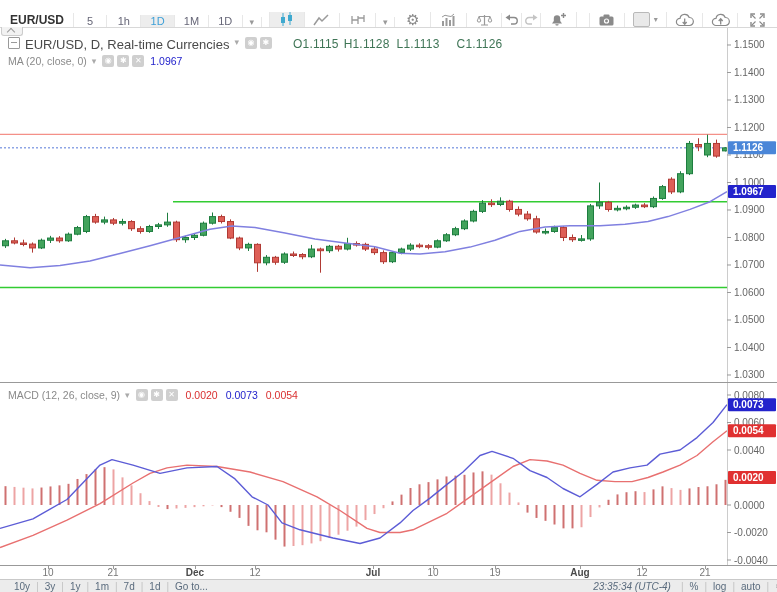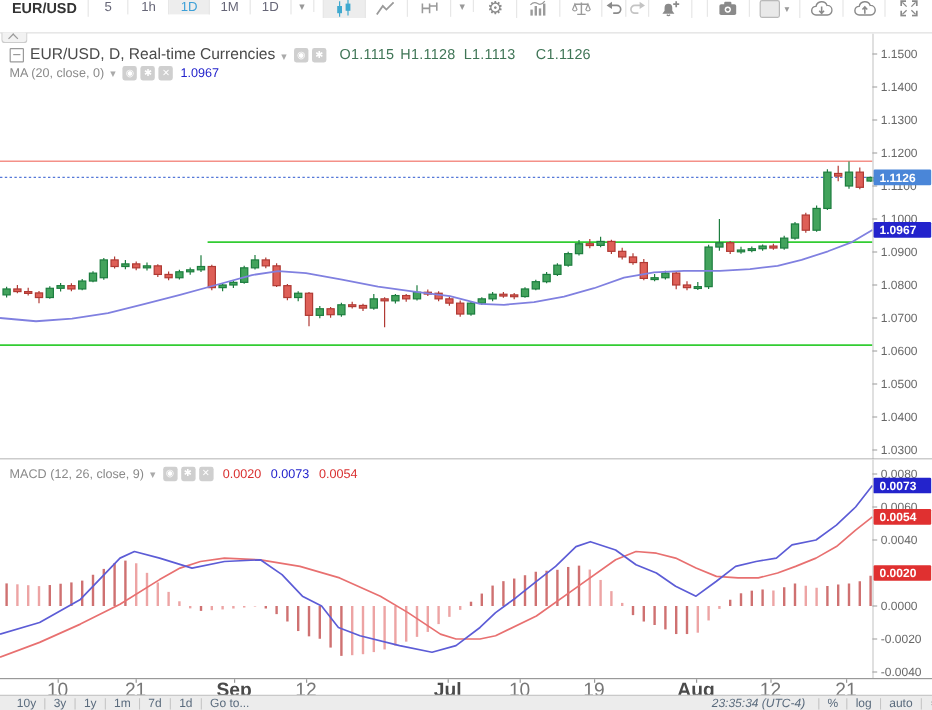--- a/index.html
+++ b/index.html
@@ -1,19 +1,19 @@
 <!DOCTYPE html>
 <html><head>
 <meta charset="utf-8">
 <style>
   html,body{margin:0;padding:0;background:#fff;}
   .app{position:relative;width:777px;height:592px;background:#fff;overflow:hidden;
        font-family:"Liberation Sans",sans-serif;-webkit-font-smoothing:antialiased;}
   
-  .toolbar{position:absolute;top:0;left:0;right:0;height:28px;display:flex;align-items:flex-start;
+  .toolbar{position:absolute;top:0;left:0;right:0;height:28px;display:flex;align-items:flex-end;
            border-bottom:1px solid #d8d8d8;box-sizing:border-box;background:#fff;}
   .tb-cell{display:flex;align-items:center;justify-content:center;border-right:1px solid #e7e7e7;
            color:#666;font-size:11px;cursor:pointer;box-sizing:border-box;}
   .tb-symbol{width:76px;justify-content:flex-start;padding-left:10px;font-weight:bold;font-size:12px;color:#333;}
   .tb-int{width:35px;color:#667;}
   .tb-int.active{color:#3da0d8;background:#ededed;}
   .tb-caret{width:20px;color:#999;font-size:9px;}
   .tb-icon{width:37px;}
   .tb-icon svg{display:block;}
   .tb-icon.pressed{background:#ededed;}
@@ -24,43 +24,43 @@
   
   .chart-area{position:absolute;top:28px;left:0;width:777px;height:564px;background:#fff;}
   .chart-area svg{position:absolute;left:0;}
   #main-svg{top:0;}
   #macd-svg{top:355px;}
   .tab-handle{position:absolute;top:-1px;left:1px;width:20px;height:8px;background:#f2f2f2;
               border:1px solid #ccc;border-top:none;border-radius:0 0 3px 3px;z-index:5;cursor:pointer;}
   .tab-handle:after{content:"";position:absolute;left:6px;top:2px;width:5px;height:5px;
               border-left:1.5px solid #9a9a9a;border-top:1.5px solid #9a9a9a;transform:rotate(45deg);}
   
-  .legend1{position:absolute;top:9px;left:8px;display:flex;align-items:flex-end;z-index:4;}
+  .legend1{position:absolute;top:9px;left:8px;display:flex;align-items:flex-start;z-index:4;}
   .legend2{position:absolute;top:27px;left:8px;display:flex;align-items:center;z-index:4;}
   .legend-macd{position:absolute;top:361px;left:8px;display:flex;align-items:center;z-index:4;}
   .lg-title{font-size:13px;color:#4a4a4a;margin:0 2px 0 5px;}
   .lg-sub{font-size:10.5px;color:#8a8a8a;margin-right:2px;}
   .lg-caret{color:#aaa;font-size:9px;margin:0 3px;}
   .lg-box{width:12px;height:12px;background:#cfcfcf;border-radius:2px;margin-left:3px;
           display:inline-flex;align-items:center;justify-content:center;color:#fff;font-size:8px;line-height:1;cursor:pointer;}
   .collapse-box{width:10px;height:10px;border:1px solid #9a9a9a;border-radius:1px;position:relative;cursor:pointer;}
   .collapse-box:after{content:"";position:absolute;left:2px;right:2px;top:4px;border-top:1px solid #9a9a9a;}
-  .ohlc{font-size:12px;margin-left:11px;color:#3f7556;letter-spacing:.2px;}
+  .ohlc{font-size:12px;margin-left:21px;color:#3f7556;letter-spacing:.2px;}
   .ma-val{font-size:10.5px;color:#2323cc;margin-left:6px;}
   .macd-val{font-size:10.5px;margin-left:8px;}
   .macd-val.red{color:#d93030;} .macd-val.blue{color:#2323cc;}
   
   .watermark{position:absolute;left:21px;top:318px;z-index:1;user-select:none;}
   .wm-brand{font-size:21px;font-weight:bold;color:#1f1f1f;letter-spacing:-0.5px;position:relative;}
   .wm-dot{position:absolute;left:86px;top:1px;width:4.5px;height:4.5px;border-radius:50%;background:#f7a823;}
   .wm-suffix{font-size:13px;color:#9a9a9a;}
   
   .date-axis{position:absolute;top:537px;left:0;width:777px;height:13px;border-top:1px solid #999;
              box-sizing:content-box;background:#fff;cursor:ew-resize;}
-  .da-label{position:absolute;top:1px;font-size:16px;color:#777;transform:translateX(-50%);white-space:nowrap;}
+  .da-label{position:absolute;top:1px;font-size:10px;color:#777;transform:translateX(-50%);white-space:nowrap;}
   .da-label.major{font-weight:bold;color:#4a4a4a;}
   .da-tick{position:absolute;top:0;width:1px;height:3px;background:#999;}
   
   .footer{position:absolute;top:551px;left:0;width:777px;height:13px;background:#ececec;
           border-top:1px solid #c9c9c9;display:flex;align-items:center;font-size:10px;color:#5a6b7d;
           padding:0 8px;box-sizing:content-box;}
   .ft-btn{margin:0 6px;cursor:pointer;}
   .ft-sep{color:#c2c2c2;}
   .ft-right{margin-left:auto;display:flex;align-items:center;}
   .ft-clock{margin:0 10px;color:#5a6b7d;font-style:italic;}
@@ -535,21 +535,21 @@
       <span class="macd-val red">0.0054</span>
     </div>
 
 
     <div class="date-axis" id="date-axis">
         <div class="da-tick" style="left: 48px;"></div>
         <span class="da-label" style="left: 48px;">10</span>
         <div class="da-tick" style="left: 113px;"></div>
         <span class="da-label" style="left: 113px;">21</span>
         <div class="da-tick" style="left: 195px;"></div>
-        <span class="da-label major" style="left: 195px;">Sep</span>
+        <span class="da-label major" style="left: 195px;">Dec</span>
         <div class="da-tick" style="left: 255px;"></div>
         <span class="da-label" style="left: 255px;">12</span>
         <div class="da-tick" style="left: 373px;"></div>
         <span class="da-label major" style="left: 373px;">Jul</span>
         <div class="da-tick" style="left: 433px;"></div>
         <span class="da-label" style="left: 433px;">10</span>
         <div class="da-tick" style="left: 495px;"></div>
         <span class="da-label" style="left: 495px;">19</span>
         <div class="da-tick" style="left: 580px;"></div>
         <span class="da-label major" style="left: 580px;">Aug</span>

